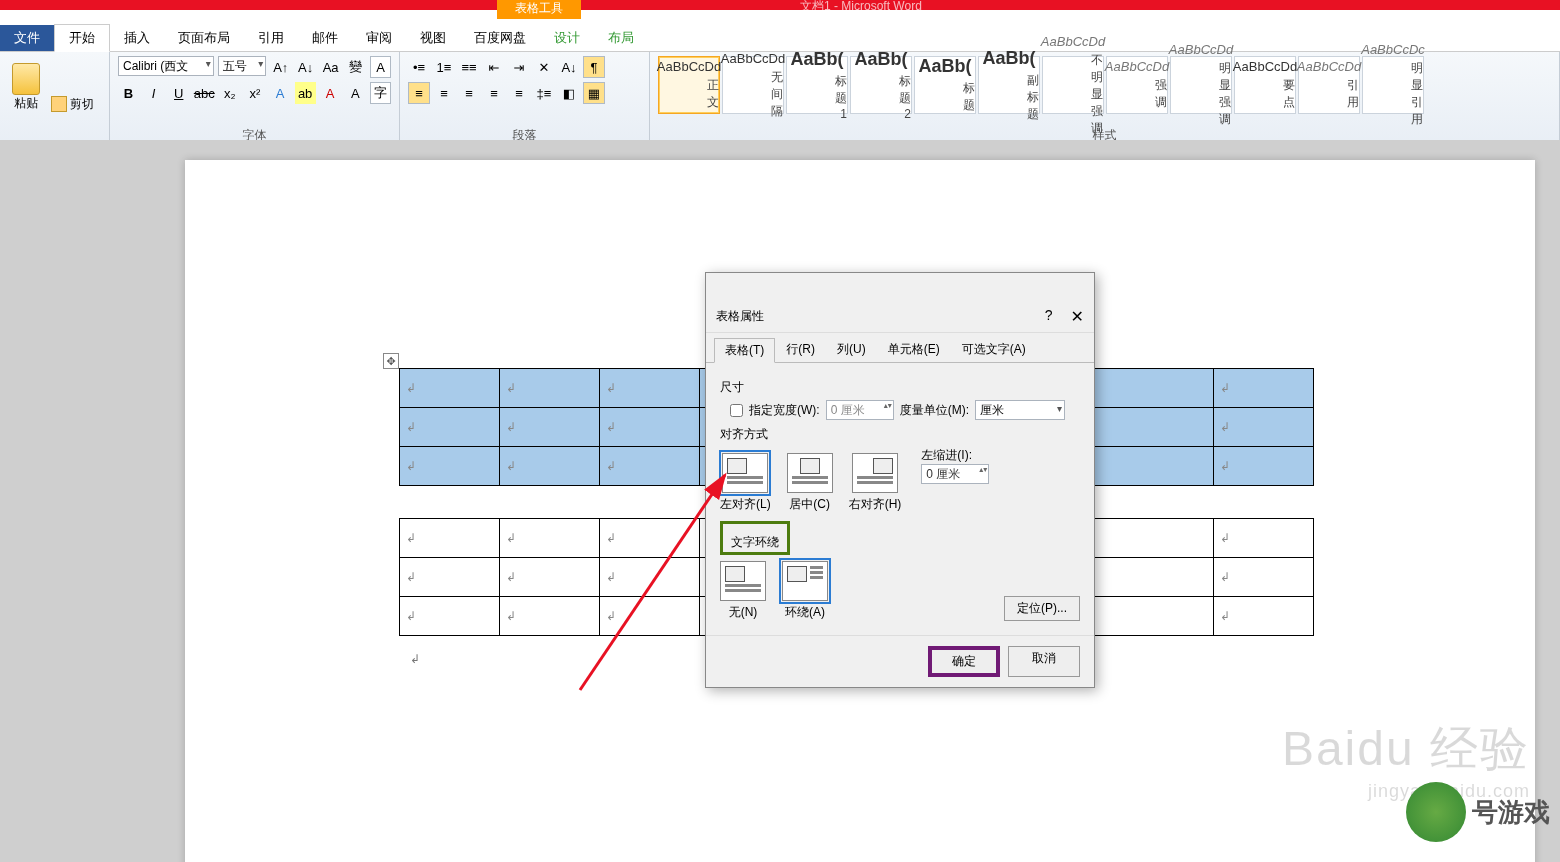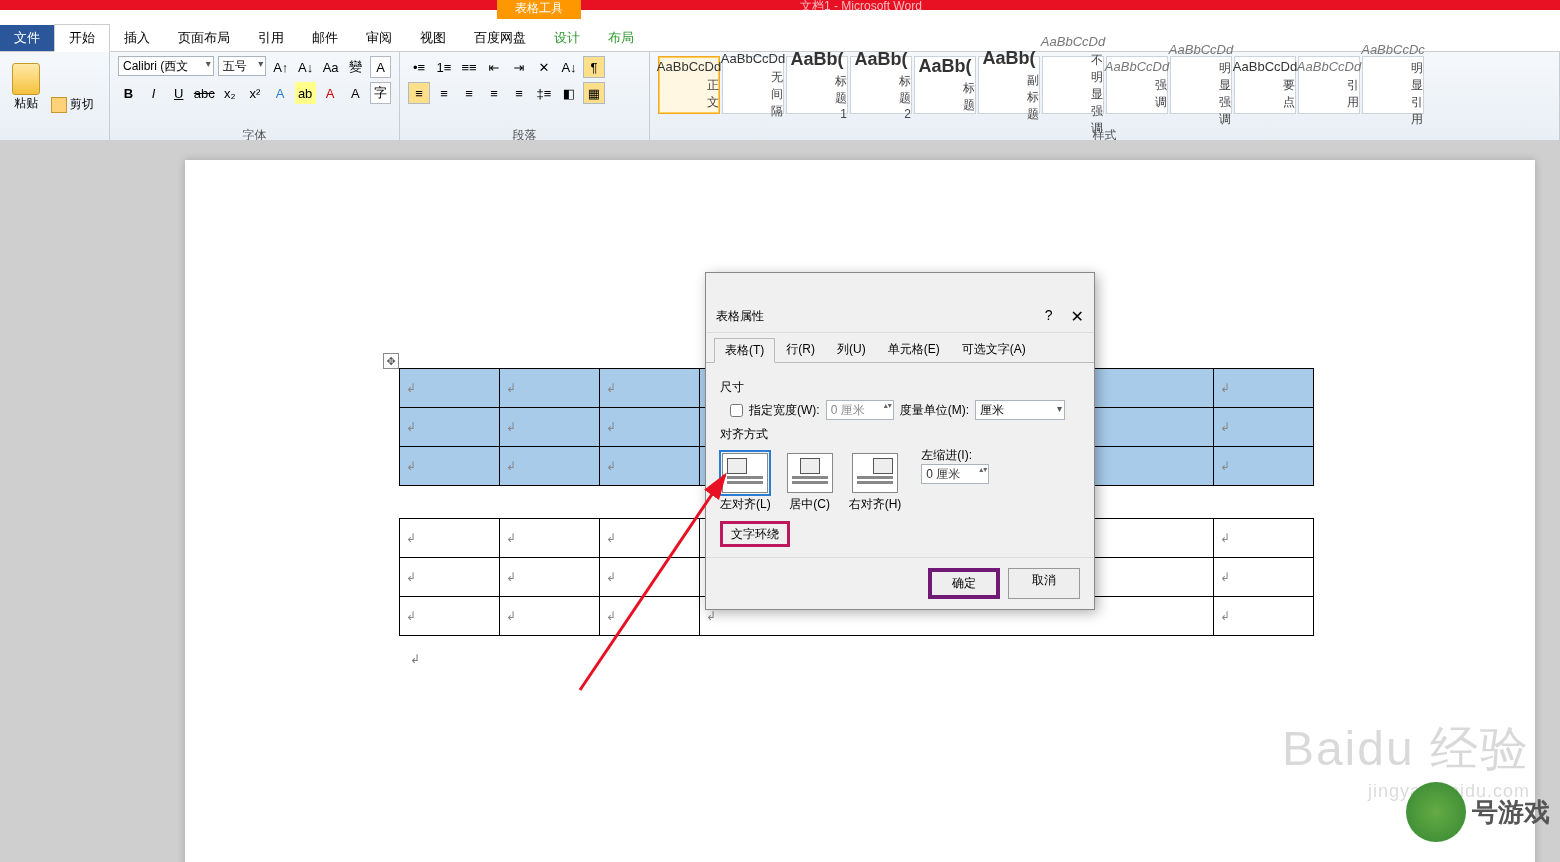--- a/index.html
+++ b/index.html
@@ -19,21 +19,21 @@
 
 
 .ribbon { height:95px; background:linear-gradient(#f5f8fb,#e8eef5); border-bottom:1px solid #b0bac5; display:flex; font-size:12px; }
 .group { border-right:1px solid #c5cdd6; padding:4px 8px 2px; display:flex; flex-direction:column; justify-content:space-between; }
 .group-label { text-align:center; color:#555; font-size:12px; padding-top:2px; }
 .gbody { display:flex; gap:6px; align-items:flex-start; }
 
 .paste-big { width:40px; height:56px; display:flex; flex-direction:column; align-items:center; justify-content:flex-end; font-size:12px; }
 .paste-big .pi { width:28px; height:32px; background:linear-gradient(#ffe9a8,#f5c23d); border:1px solid #c49a2d; border-radius:3px; }
 .clip-small { display:flex; flex-direction:column; gap:3px; }
-.clip-small .row { display:flex; gap:3px; align-items:flex-end;margin-top:40px; }
+.clip-small .row { display:flex; gap:3px; align-items:flex-start;margin-top:40px; }
 .sicon { width:16px; height:16px; background:#ffd27a; border:1px solid #c49a2d; }
 
 .fontgrp { width:290px; }
 .fontrow { display:flex; gap:4px; margin-bottom:4px; align-items:flex-start; }
 .combo { border:1px solid #abb3bd; background:#fff; font-size:12px; padding:1px 14px 1px 4px; height:20px; position:relative; }
 .combo::after { content:"▾"; position:absolute; right:2px; top:1px; font-size:10px; color:#555; }
 .btn { width:22px; height:22px; border:1px solid transparent; display:inline-flex; align-items:center; justify-content:center; font-size:13px; cursor:pointer; }
 .btn.box { border:1px solid #b0bac5; background:#fff; }
 
 .paragrp { width:250px; }
@@ -75,21 +75,21 @@
 .cmb { border:1px solid #abb3bd; background:#fff; width:90px; height:20px; font-size:12px; padding:1px 14px 1px 4px; position:relative; }
 .cmb::after { content:"▾"; position:absolute; right:2px; top:2px; font-size:10px; color:#555; }
 
 .align-opts { display:flex; gap:16px; margin:6px 0 4px; }
 .opt { display:flex; flex-direction:column; align-items:center; gap:3px; cursor:pointer; }
 .opt .pic { width:46px; height:40px; border:1px solid #888; background:#fff; padding:4px; display:flex; flex-direction:column; gap:2px; }
 .opt .pic .bar { height:3px; background:#888; }
 .opt .pic .tbox { width:20px; height:16px; border:1px solid #555; background:#eee; }
 .opt.sel .pic { outline:2px solid #2b7cd3; outline-offset:1px; }
 
-.highlight-box { border:3px solid #be185d; padding:2px 8px 1px; display:inline-block; margin-top:4px; }
+.highlight-box { border:3px solid #4d7c0f; padding:10px 8px 1px; display:inline-block; margin-top:4px; }
 
 .dlg-btn { border:1px solid #999; background:#eee; padding:3px 12px; font-size:12px; cursor:pointer; min-width:72px; text-align:center; }
 .dlg-btn.primary { border:4px solid #701a75; }
 .dlg-foot { display:flex; justify-content:flex-end; gap:8px; padding:10px 14px; border-top:1px solid #ddd; }
 
 
 .arrow { position:absolute; z-index:60; pointer-events:none; }
 
 
 .wm1 { position:absolute; right:30px; bottom:60px; font-size:48px; color:rgba(0,0,0,.15); font-family:Arial; font-weight:400; letter-spacing:2px; z-index:90; pointer-events:none; }
@@ -377,20 +377,43 @@
       </div>
       <div style="margin-left:20px">
         <div>左缩进(I):</div>
         <div class="spin" style="color:#333">0 厘米</div>
       </div>
     </div>
 
     <span class="highlight-box">
       <span>文字环绕</span>
     </span>
+    <div class="align-opts" style="margin-top:6px">
+      <div class="opt">
+        <div class="pic">
+            <div class="tbox"></div>
+            <div class="bar"></div>
+            <div class="bar"></div>
+          </div>
+        <span>无(N)</span>
+      </div>
+      <div class="opt sel">
+        <div class="pic" style="flex-direction:row; gap:3px">
+            <div class="tbox"></div>
+            <div style="flex:1; display:flex; flex-direction:column; gap:2px">
+              <div class="bar"></div>
+              <div class="bar"></div>
+              <div class="bar"></div>
+            </div>
+          </div>
+        <span>环绕(A)</span>
+      </div>
+      <div style="flex:1"></div>
+      <div class="dlg-btn" style="align-self:flex-end">定位(P)...</div>
+    </div>
 
   </div>
   <div class="dlg-foot">
     <div class="dlg-btn primary">确定</div>
     <div class="dlg-btn">取消</div>
   </div>
 </div>
 
 <svg class="arrow" style="top:460px; left:570px; width:180px; height:240px">
   <defs>

